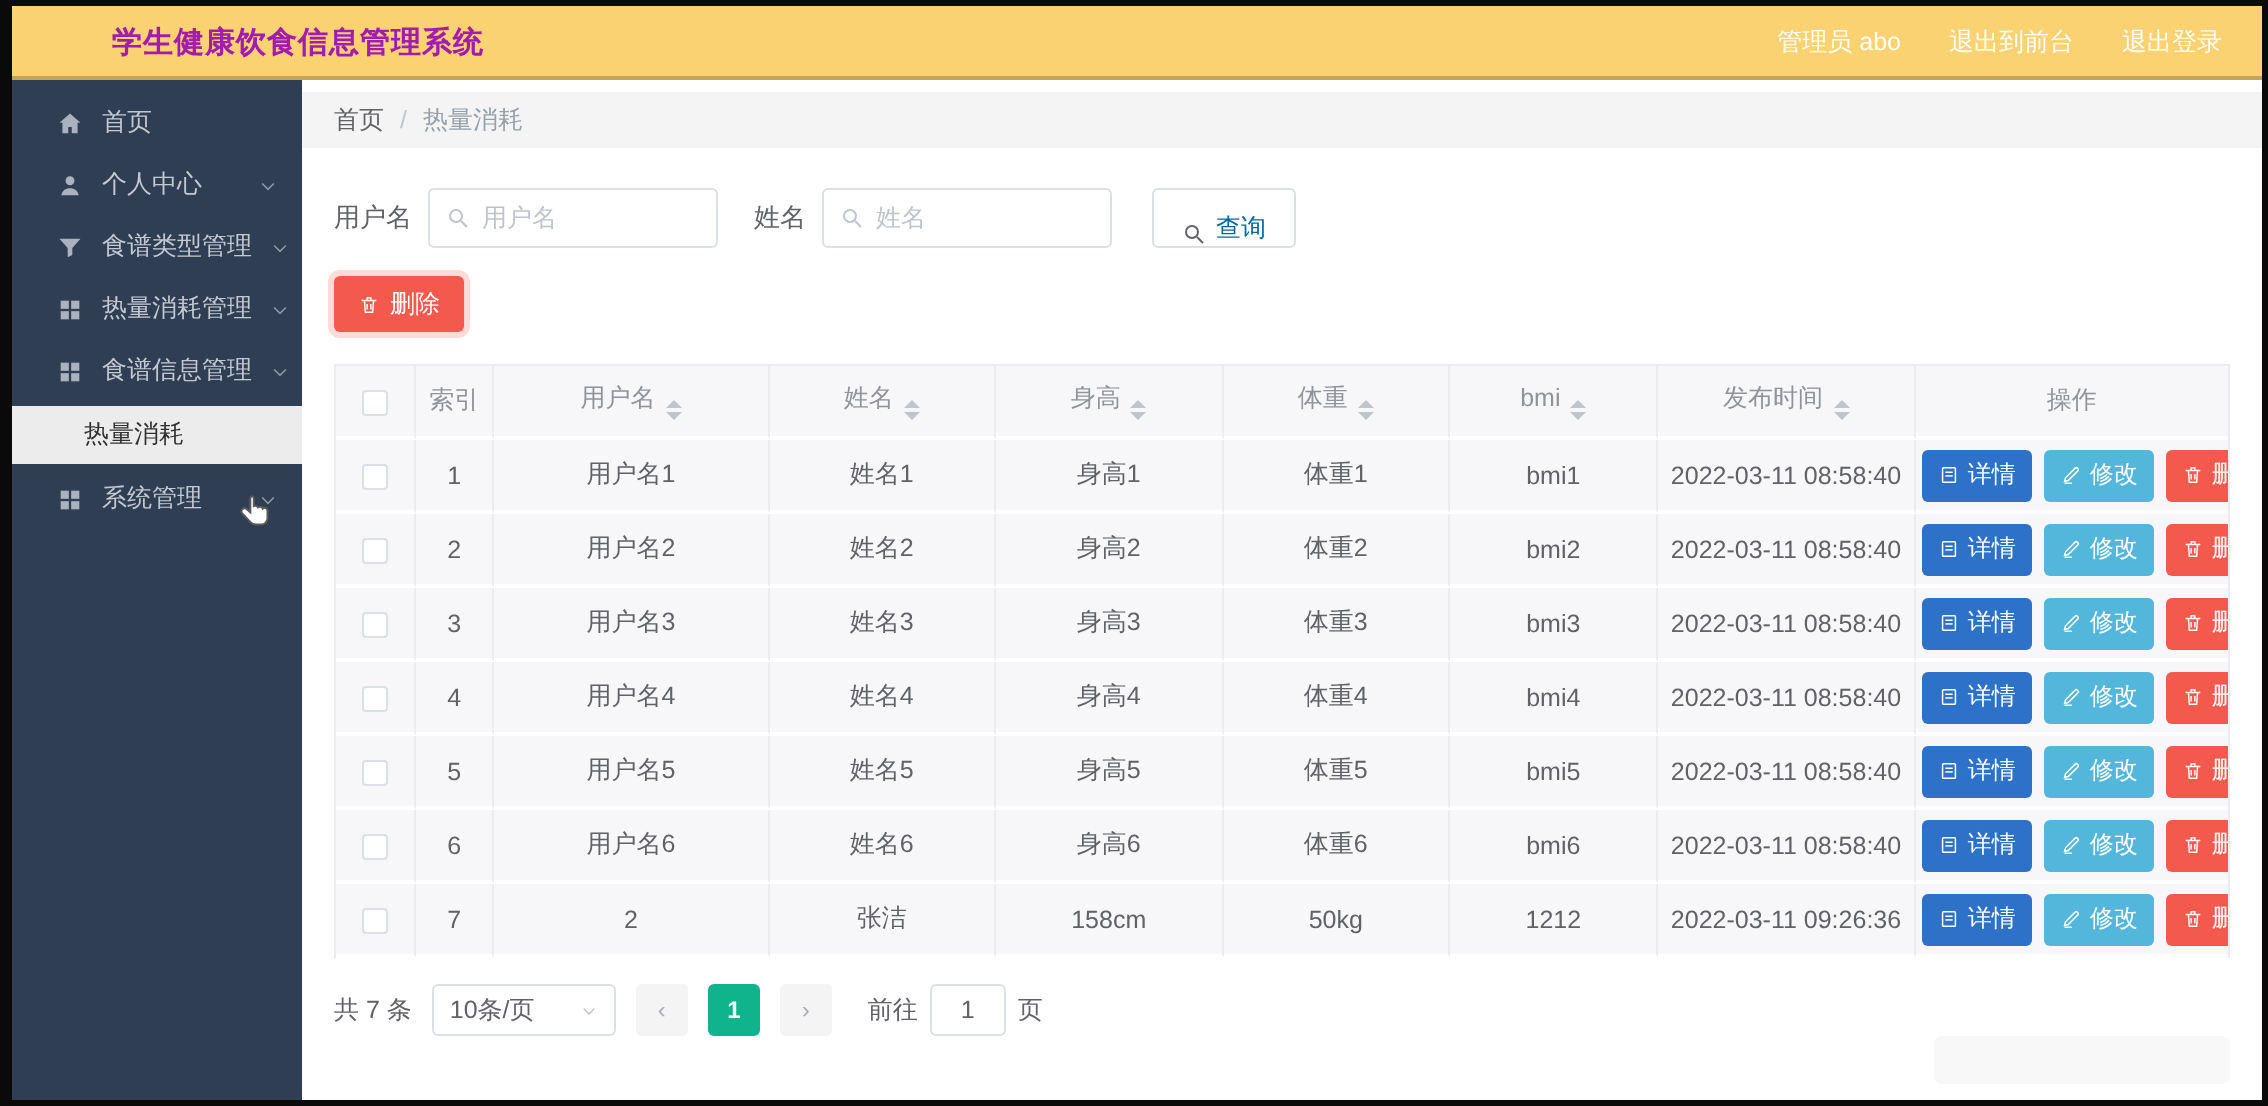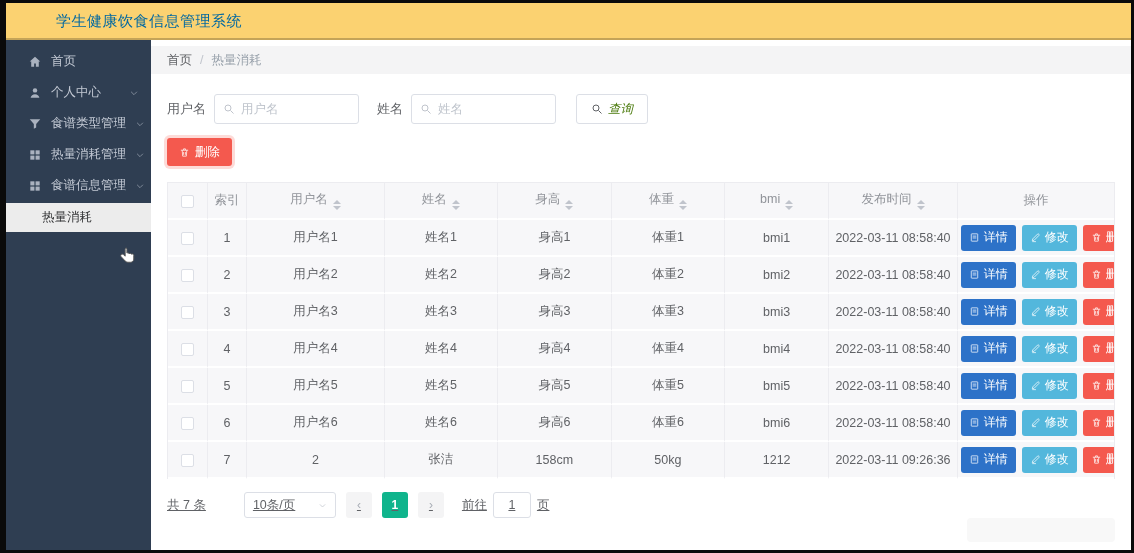--- a/index.html
+++ b/index.html
@@ -8,21 +8,21 @@
     position:relative; width:1134px; height:553px; background:#fff;
     border:3px solid #0a0a0a; border-left-width:6px;
     display:flex; flex-direction:column; overflow:hidden;
   }
   
   .app-header {
     flex:0 0 37px; background:#fbd271; display:flex; align-items:center;
     justify-content:space-between; padding:0 20px 0 50px;
     box-shadow: inset 0 -2px 0 rgba(0,0,0,.22);
   }
-  .app-title { color:#0369a1; font-size:15px; font-weight:normal; letter-spacing:.5px; }
+  .app-title { color:#a21caf; font-size:15px; font-weight:bold; letter-spacing:.5px; }
   .header-right { display:flex; align-items:center; gap:24px; }
   .header-right span, .header-right a {
     color:rgba(255,255,255,.96); font-size:12.5px; text-decoration:none; cursor:pointer;
   }
   
   .main-row { flex:1; display:flex; min-height:0; }
   .sidebar { flex:0 0 145px; background:#2f3e52; padding-top:6px; overflow:hidden; }
   .side-item {
     height:31px; display:flex; align-items:center; gap:9px;
     padding:0 12px 0 22px; color:#c3c9d4; font-size:12.5px; cursor:pointer; white-space:nowrap;
@@ -52,24 +52,23 @@
     background:#fff; display:flex; align-items:center; gap:6px; padding:0 8px;
   }
   .input-wrap svg { width:12px; height:12px; stroke:#c0c4cc; fill:none; stroke-width:2; flex:0 0 12px; }
   .input-wrap input {
     border:none; outline:none; width:100%; font-size:12.5px; color:#606266;
     font-family:"Liberation Sans", sans-serif; background:transparent;
   }
   .input-wrap input::placeholder { color:#bfc4cc; }
   .query-btn {
     height:30px; padding:0 14px; margin-left:2px; background:#fff;
-    border:1px solid #dcdfe6; border-radius:3px; font-size:12.5px; color:#4d7c0f;
-    display:inline-flex; align-items:center; gap:5px; cursor:pointer;
+    border:1px solid #dcdfe6; border-radius:3px; font-size:12.5px; color:#0369a1;
+    display:inline-flex; align-items:flex-end; gap:5px; cursor:pointer;
     font-family:"Liberation Sans", sans-serif;
-    font-style:italic;
   }
   .query-btn svg { width:12px; height:12px; stroke:#606266; fill:none; stroke-width:2; }
   .delete-row { padding:14px 16px 0; }
   .top-delete-btn {
     height:28px; padding:0 12px; background:#f4594e; border:none; border-radius:3px;
     color:#fff; font-size:12.5px; display:inline-flex; align-items:center; gap:5px;
     cursor:pointer; box-shadow:0 0 0 3px rgba(244,89,78,.22);
     font-family:"Liberation Sans", sans-serif;
   }
   .top-delete-btn svg, .row-btn svg { width:11px; height:11px; stroke:#fff; fill:none; stroke-width:1.6; }
@@ -94,24 +93,24 @@
   }
   .row-btn {
     height:26px; padding:0 8px; border:none; border-radius:3px; color:#fff; font-size:12px;
     display:inline-flex; align-items:center; gap:4px; cursor:pointer; margin:0 3px;
     font-family:"Liberation Sans", sans-serif;
   }
   .btn-detail { background:#2d72c8; }
   .btn-edit   { background:#53b7dc; }
   .btn-del    { background:#f4594e; }
   
-  .pagination { display:flex; align-items:center; gap:10px; padding:13px 16px; font-size:12.5px; color:#606266;text-decoration:underline; }
+  .pagination { display:flex; align-items:center; gap:10px; padding:13px 16px; font-size:12.5px; color:#606266; }
   .page-size {
     width:92px; height:26px; border:1px solid #dcdfe6; border-radius:3px; background:#fff;
-    display:flex; align-items:center; justify-content:space-between; padding:0 8px; cursor:pointer;margin-left:28px;
+    display:flex; align-items:center; justify-content:space-between; padding:0 8px; cursor:pointer;
   }
   .page-size svg { width:9px; height:9px; stroke:#c0c4cc; fill:none; stroke-width:2; }
   .pg-btn {
     min-width:26px; height:26px; background:#f4f4f5; border-radius:3px; border:none;
     display:inline-flex; align-items:center; justify-content:center; color:#a8adb5;
     font-size:12px; cursor:pointer; font-family:"Liberation Sans", sans-serif;
   }
   .pg-active { background:#0fb48c; color:#fff; font-weight:bold; }
   .goto-wrap { display:flex; align-items:center; gap:6px; margin-left:8px; }
   .goto-input {
@@ -125,20 +124,25 @@
     background:#f8f8f8; border-radius:4px;
   }
 </style>
 </head>
 <body>
 
 <div class="window">
 
   <header class="app-header">
     <div class="app-title">学生健康饮食信息管理系统</div>
+    <div class="header-right">
+      <span>管理员 abo</span>
+      <a>退出到前台</a>
+      <a>退出登录</a>
+    </div>
   </header>
 
   <div class="main-row">
     <nav class="sidebar" id="sidebar">
         <div class="side-item">
           <span class="s-ico">
             <svg viewBox="0 0 24 24">
               <path d="M12 3 3 11h2.5v9h5v-5.5h3v5.5h5v-9H21z"></path>
             </svg>
           </span>
@@ -197,20 +201,36 @@
             </svg>
           </span>
           <span class="s-label">食谱信息管理</span>
           <span class="chev">
             <svg viewBox="0 0 24 24">
               <polyline points="5,9 12,16 19,9"></polyline>
             </svg>
           </span>
         </div>
         <div class="side-sub active">热量消耗</div>
+        <div class="side-item">
+          <span class="s-ico">
+            <svg viewBox="0 0 24 24">
+              <rect x="4" y="4" width="7" height="7"></rect>
+              <rect x="13" y="4" width="7" height="7"></rect>
+              <rect x="4" y="13" width="7" height="7"></rect>
+              <rect x="13" y="13" width="7" height="7"></rect>
+            </svg>
+          </span>
+          <span class="s-label">系统管理</span>
+          <span class="chev">
+            <svg viewBox="0 0 24 24">
+              <polyline points="5,9 12,16 19,9"></polyline>
+            </svg>
+          </span>
+        </div>
       </nav>
 
     <main class="content">
       <div class="breadcrumb">
         <span class="crumb-home">首页</span>
         <span class="crumb-sep">/</span>
         <span class="crumb-current">热量消耗</span>
       </div>
 
       <div class="filter-row">

